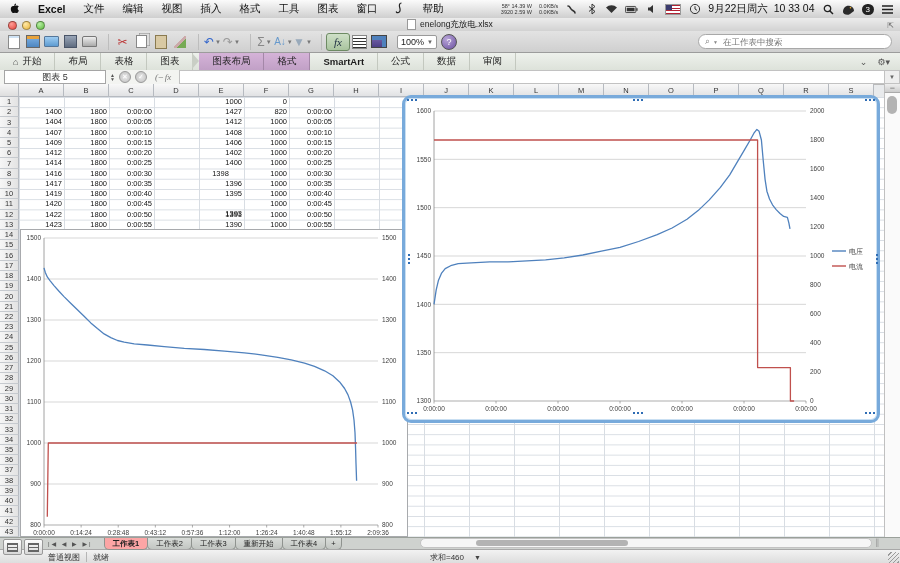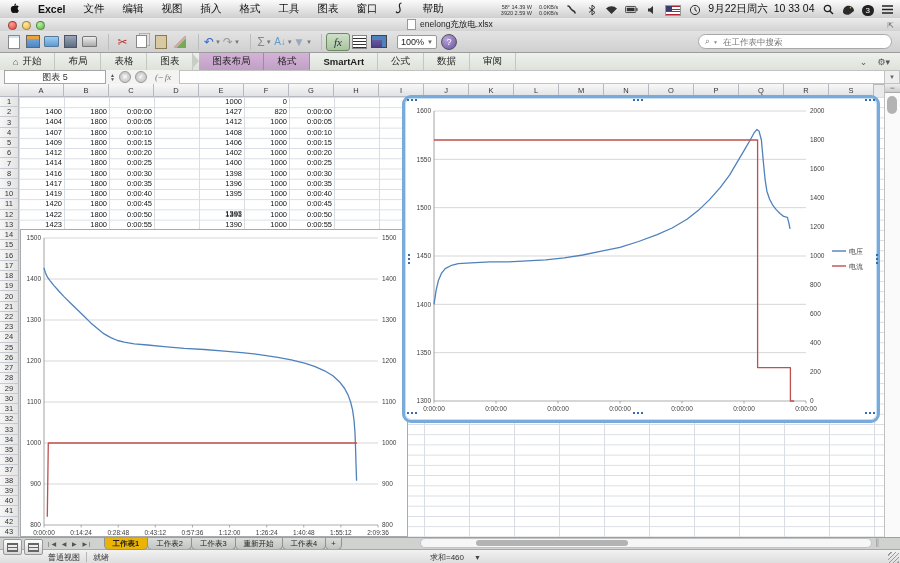--- a/index.html
+++ b/index.html
@@ -5,21 +5,21 @@
   html,body{margin:0;padding:0;background:#555;}
   #app{position:relative;width:900px;height:563px;overflow:hidden;
        font-family:"Liberation Sans","DejaVu Sans",sans-serif;
        background:#e8eaec;-webkit-font-smoothing:antialiased;}
   
   .menubar{position:absolute;left:0;top:0;width:900px;height:18px;
     background:linear-gradient(#fbfbfb,#cfcfcf);border-bottom:1px solid #8f8f8f;
     display:flex;align-items:center;font-size:10.5px;color:#111;}
   .menubar .mi{padding:0 9px;white-space:nowrap;}
   .menubar .app{font-weight:bold;}
-  .mb-right{margin-left:auto;display:flex;align-items:flex-end;gap:7px;padding-right:6px;}
+  .mb-right{margin-left:auto;display:flex;align-items:center;gap:7px;padding-right:6px;}
   .tinystat{font-size:5.5px;line-height:6px;color:#333;text-align:right;}
   .micon{width:13px;height:13px;display:inline-flex;align-items:center;justify-content:center;}
   .flag{width:14px;height:9px;background:repeating-linear-gradient(#b22234 0 1.3px,#fff 1.3px 2.6px);position:relative;border:0.5px solid #999;}
   .flag:before{content:"";position:absolute;left:0;top:0;width:6px;height:5px;background:#3c3b6e;}
   .clockchip{font-size:10.5px;}
   .badge{background:#222;color:#fff;border-radius:7px;font-size:8px;padding:0 4px;height:11px;display:inline-flex;align-items:center;}
   
   .titlebar{position:absolute;left:0;top:18px;width:900px;height:13px;
     background:linear-gradient(#ececec,#d2d2d2);border-bottom:1px solid #a5a5a5;
     display:flex;align-items:center;font-size:8.5px;color:#222;}
@@ -107,21 +107,21 @@
      border:3px solid #78aadb;border-radius:9px;box-sizing:border-box;box-shadow:0 0 0 1px #c9dff2 inset;}
   .chart2{position:absolute;left:3px;top:3px;width:466px;height:316px;}
   svg text{font-family:"Liberation Sans","DejaVu Sans",sans-serif;}
   .handle{position:absolute;width:10px;height:4px;border-top:2px dotted #2f6db5;}
   
   .tabrow{position:absolute;left:0;top:537px;width:900px;height:12px;background:#cfd2cf;
      border-top:1px solid #9aa09a;display:flex;align-items:flex-start;font-size:7.5px;}
   .navarrows{margin-left:48px;color:#555;font-size:6px;letter-spacing:2px;line-height:12px;}
   .stab{height:11px;line-height:11px;padding:0 8px;border:1px solid #8f938f;border-top:none;
      border-radius:0 0 5px 5px;background:linear-gradient(#d9dcd9,#c2c6c2);margin-left:-1px;color:#222;}
-  .stab.active{background:#eab308;font-weight:bold;position:relative;z-index:2;}
+  .stab.active{background:#fca5a5;font-weight:bold;position:relative;z-index:2;}
   .addtab{padding:0 5px;}
   .hscroll{position:absolute;left:420px;top:538px;width:452px;height:10px;background:#f6f6f6;
      border:1px solid #c3c3c3;border-radius:5px;box-sizing:border-box;}
   .hthumb{position:absolute;left:55px;top:1px;width:152px;height:6px;background:#b3b3b3;border-radius:4px;}
   .hsplit{position:absolute;left:875px;top:538px;width:8px;height:10px;color:#888;font-size:7px;line-height:10px;}
   .statusbar{position:absolute;left:0;top:549px;width:900px;height:14px;
      background:linear-gradient(#f2f2f2,#dcdcdc);border-top:1px solid #a8a8a8;
      font-size:8px;color:#333;display:flex;align-items:center;}
   .viewbtns{position:absolute;left:3px;top:539px;display:flex;gap:2px;z-index:5;}
   .vbtn{width:17px;height:14px;background:linear-gradient(#fdfdfd,#d8d8d8);border:1px solid #999;
@@ -464,21 +464,21 @@
       <div class="cell" style="left: 289px; top: 148.165px;">0:00:20</div>
       <div class="cell" style="left: 19px; top: 158.398px;">1414</div>
       <div class="cell" style="left: 64px; top: 158.398px;">1800</div>
       <div class="cell" style="left: 109px; top: 158.398px;">0:00:25</div>
       <div class="cell" style="left: 199px; top: 158.398px;">1400</div>
       <div class="cell" style="left: 244px; top: 158.398px;">1000</div>
       <div class="cell" style="left: 289px; top: 158.398px;">0:00:25</div>
       <div class="cell" style="left: 19px; top: 168.631px;">1416</div>
       <div class="cell" style="left: 64px; top: 168.631px;">1800</div>
       <div class="cell" style="left: 109px; top: 168.631px;">0:00:30</div>
-      <div class="cell" style="left: 199px; top: 168.631px;">1398</div>
+      <div class="cell" style="left: 199px; top: 168.631px; text-align: center;">1398</div>
       <div class="cell" style="left: 244px; top: 168.631px;">1000</div>
       <div class="cell" style="left: 289px; top: 168.631px;">0:00:30</div>
       <div class="cell" style="left: 19px; top: 178.864px;">1417</div>
       <div class="cell" style="left: 64px; top: 178.864px;">1800</div>
       <div class="cell" style="left: 109px; top: 178.864px;">0:00:35</div>
       <div class="cell" style="left: 199px; top: 178.864px;">1396</div>
       <div class="cell" style="left: 244px; top: 178.864px;">1000</div>
       <div class="cell" style="left: 289px; top: 178.864px;">0:00:35</div>
       <div class="cell" style="left: 19px; top: 189.097px;">1419</div>
       <div class="cell" style="left: 64px; top: 189.097px;">1800</div>

